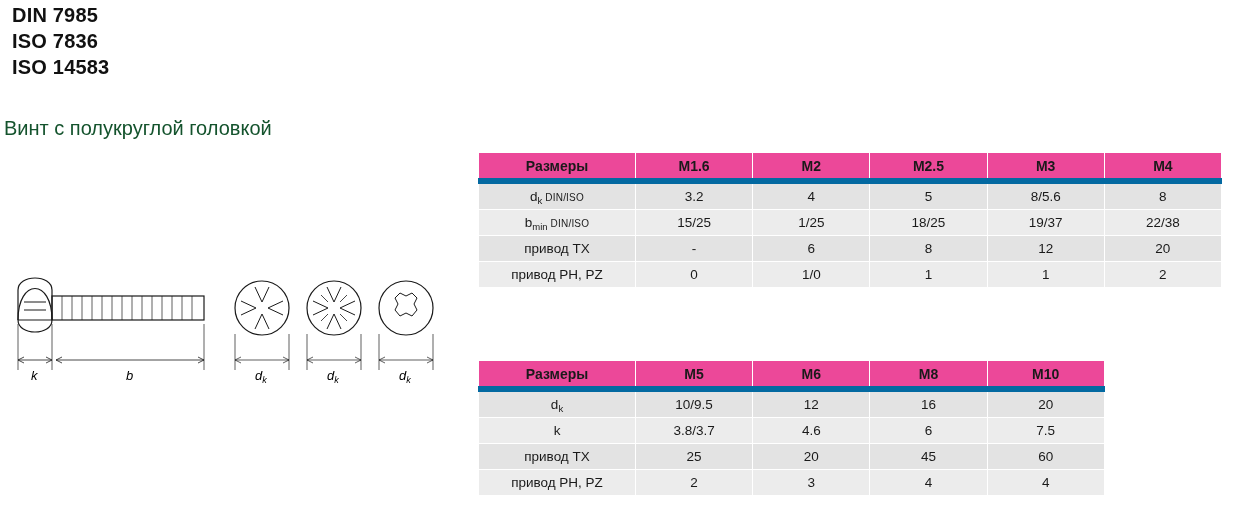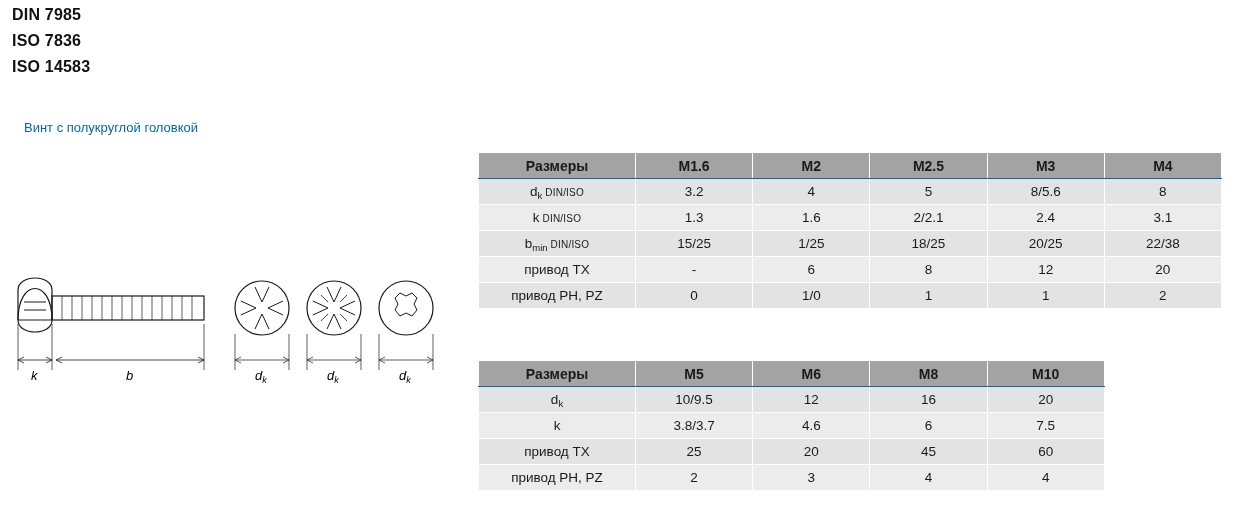--- a/index.html
+++ b/index.html
@@ -16,32 +16,32 @@
     overflow: hidden;
   }
 
   
   #titles {
     position: absolute;
     left: 12px;
     top: 2px;
   }
   .std-title {
-    font-size: 16px;
+    font-size: 20px;
     font-weight: bold;
     line-height: 26px;
     color: #111;
     letter-spacing: 0.2px;
   }
   #subtitle {
     position: absolute;
-    left: 24px;
+    left: 4px;
     top: 117px;
-    font-size: 13px;
-    color: #0369a1;
+    font-size: 20px;
+    color: #14532d;
     line-height: 22px;
   }
 
   
   #drawing {
     position: absolute;
     left: 0px;
     top: 262px;
     width: 466px;
     height: 140px;
@@ -65,24 +65,24 @@
     vertical-align: middle;
     font-size: 13.5px;
     height: 25px;
     padding: 0 2px;
     font-weight: normal;
     color: #1a1a1a;
     white-space: nowrap;
   }
   
   thead td {
-    background: #a3a3a3;
+    background: #ec4899;
     font-weight: bold;
     font-size: 14px;
-    border-bottom: 1px solid #0369a1;
+    border-bottom: 6px solid #0369a1;
   }
   tbody tr td { background: #e6e6e6; }
   
   td.label-col { width: 152px; }
   td.val-col { }
   td.empty-col { background: #ffffff !important; border: none; }
 
   
   tbody tr:nth-child(odd) td { background: #e3e3e3; }
   tbody tr:nth-child(even) td { background: #ececec; }
@@ -229,33 +229,25 @@
     <tbody>
       <tr>
         <td class="label-col"><span>d</span><span class="sub">k</span><span class="small-note"> DIN/ISO</span></td>
         <td>3.2</td>
         <td>4</td>
         <td>5</td>
         <td>8/5.6</td>
         <td>8</td>
       </tr>
       <tr>
-        <td class="label-col"><span>k</span><span class="sub"></span><span class="small-note"> DIN/ISO</span></td>
-        <td>1.3</td>
-        <td>1.6</td>
-        <td>2/2.1</td>
-        <td>2.4</td>
-        <td>3.1</td>
-      </tr>
-      <tr>
         <td class="label-col"><span>b</span><span class="sub">min</span><span class="small-note"> DIN/ISO</span></td>
         <td>15/25</td>
         <td>1/25</td>
         <td>18/25</td>
-        <td>20/25</td>
+        <td>19/37</td>
         <td>22/38</td>
       </tr>
       <tr>
         <td class="label-col"><span>привод TX</span></td>
         <td>-</td>
         <td>6</td>
         <td>8</td>
         <td>12</td>
         <td>20</td>
       </tr>

